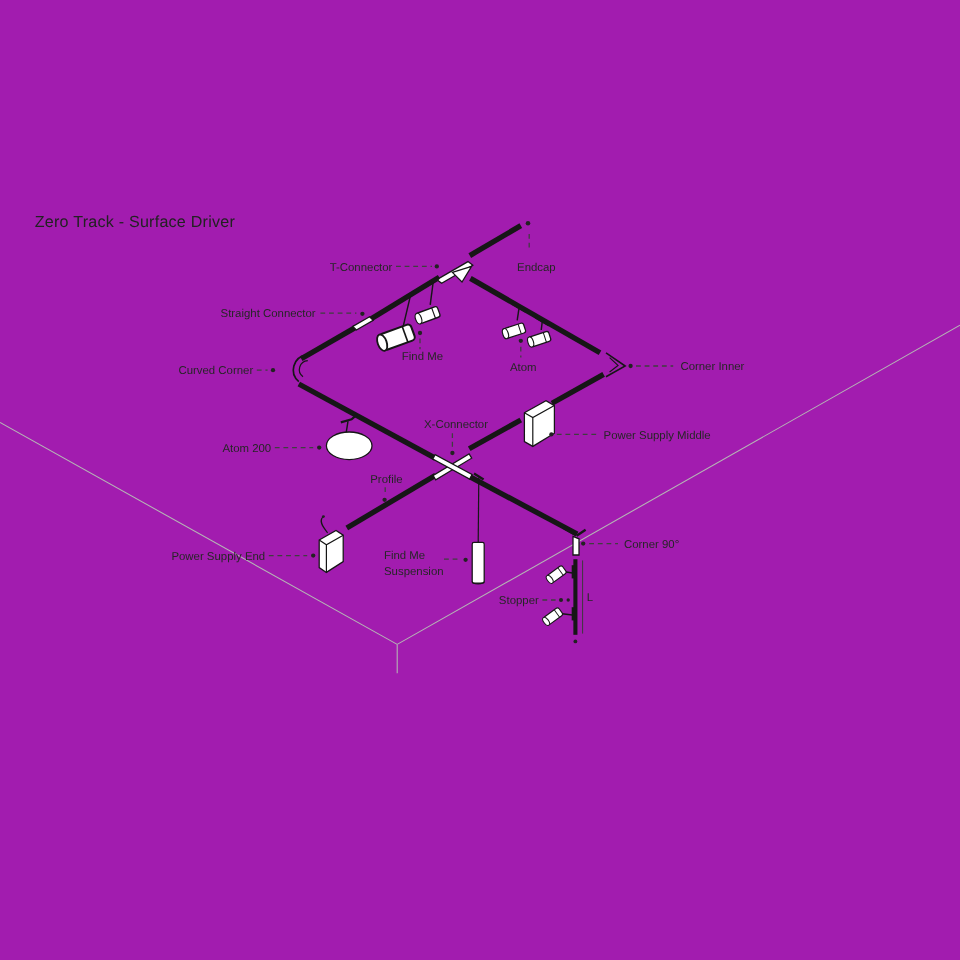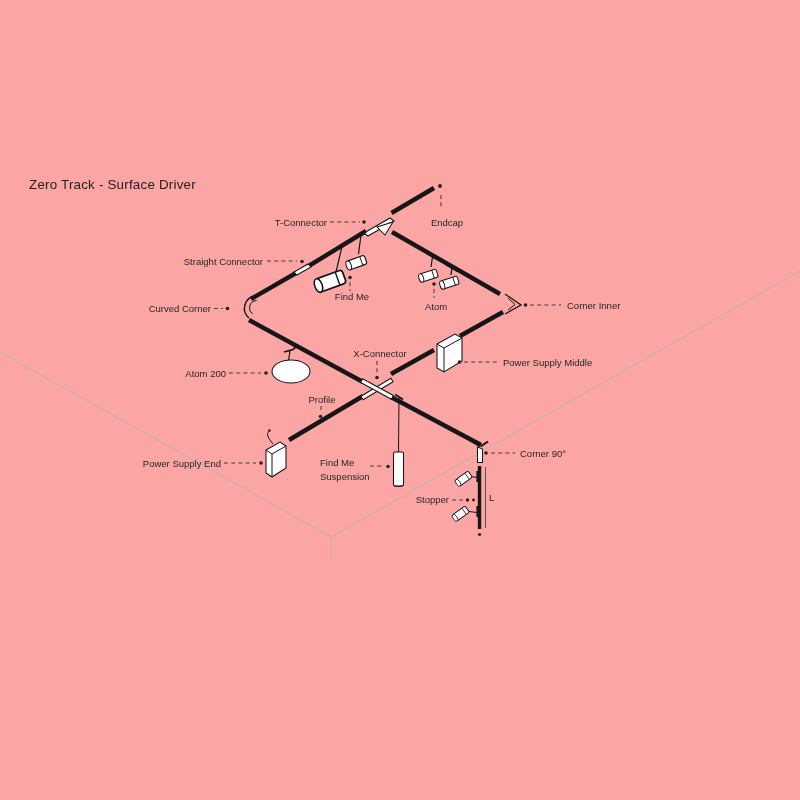--- a/index.html
+++ b/index.html
@@ -1,16 +1,16 @@
 <!DOCTYPE html>
 <html><head>
 <meta charset="utf-8">
 <style>
   html,body{margin:0;padding:0;background:#ffffff;}
-  .page{width:800px;height:800px;background:#fca5a5;position:relative;overflow:hidden;}
+  .page{width:800px;height:800px;background:#a21caf;position:relative;overflow:hidden;}
   svg{display:block;}
   text{font-family:"Liberation Sans","DejaVu Sans",sans-serif;fill:#262626;}
   .title{font-size:13.4px;letter-spacing:.2px;fill:#222222;}
   .lbl{font-size:9.5px;}
   .track{stroke:#161616;stroke-width:4.4;stroke-linecap:butt;fill:none;}
   .wallTrack{stroke:#161616;stroke-width:3.4;fill:none;}
   .thin{stroke:#b5b5b5;stroke-width:0.9;fill:none;}
   .dim{stroke:#3a3a3a;stroke-width:0.8;fill:none;}
   .leader{stroke:#3f3f3f;stroke-width:1.05;stroke-dasharray:4 3.2;fill:none;}
   .dot{fill:#222222;stroke:none;}

